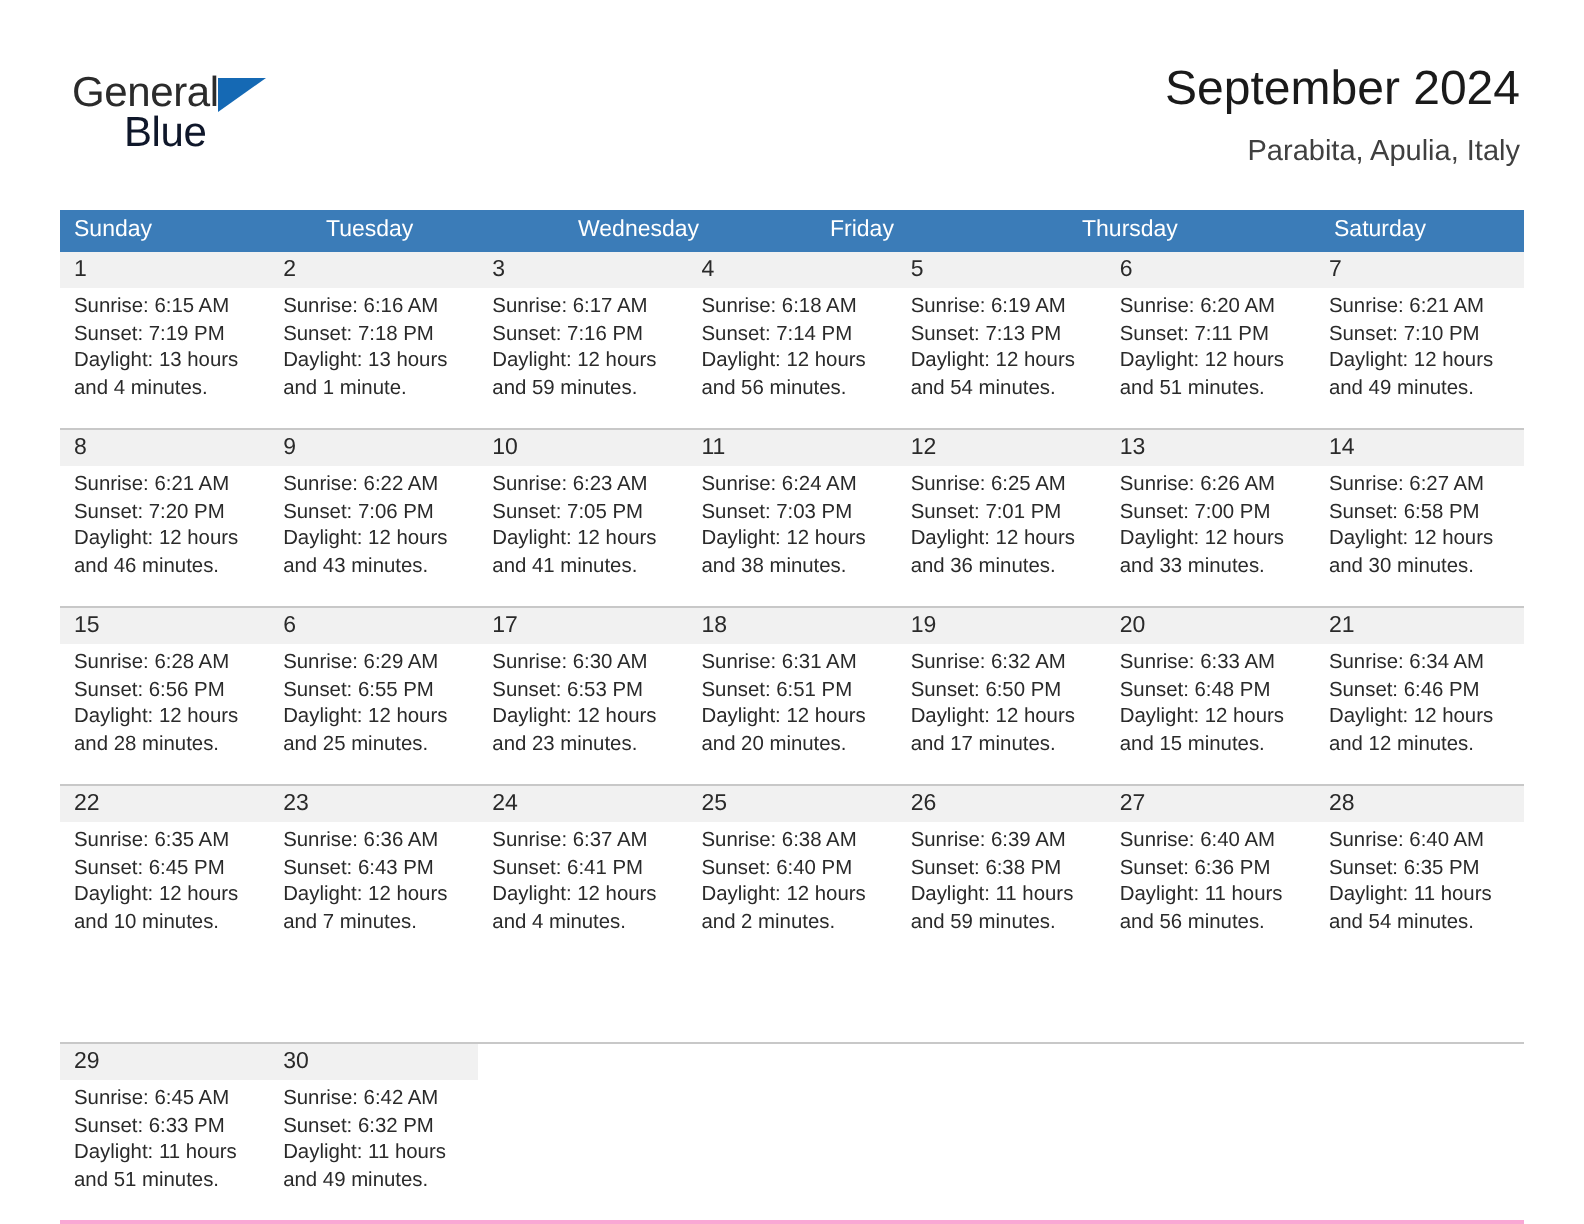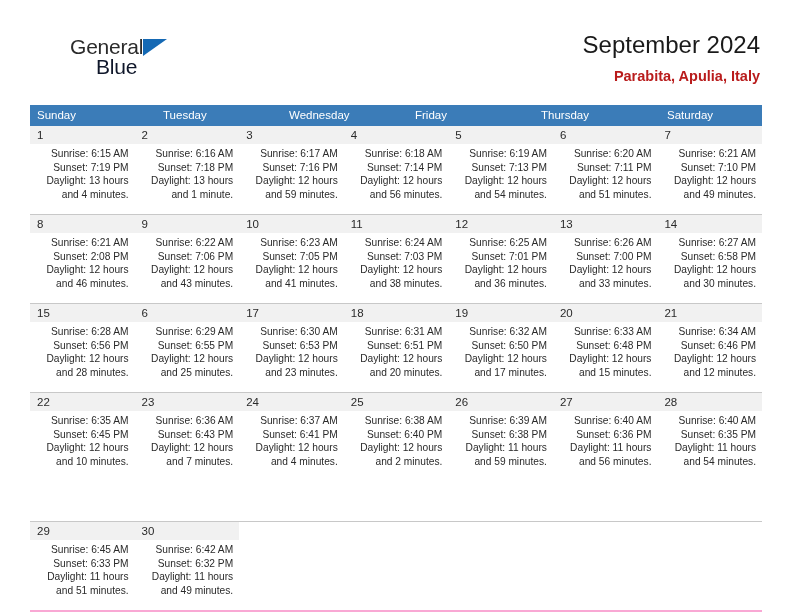--- a/index.html
+++ b/index.html
@@ -29,21 +29,20 @@
     top: 0;
     width: 792px;
     height: 98px;
   }
   .logo {
     position: absolute;
     left: 36px;
     top: 36px;
     width: 150px;
     height: 46px;
-    margin-left: 34px;
   }
   .logo-general {
     position: absolute;
     left: 0;
     top: 0;
     font-size: 21px;
     line-height: 22px;
     letter-spacing: -0.2px;
     color: #2b2b2b;
     font-family: "Liberation Sans", sans-serif;
@@ -78,24 +77,23 @@
     line-height: 34px;
     color: #1a1a1a;
     font-weight: normal;
     font-family: "Liberation Sans", sans-serif;
     white-space: nowrap;
   }
   .cal-subtitle {
     font-size: 14.5px;
     line-height: 20px;
     margin-top: 4px;
-    color: #b91c1c;
+    color: #404040;
     font-family: "Liberation Sans", sans-serif;
     white-space: nowrap;
-    font-weight: bold;
   }
 
   
   .calendar {
     position: absolute;
     left: 30px;
     top: 105px;
     width: 732px;
   }
   .weekday-row {
@@ -142,21 +140,20 @@
   }
   .day-number {
     font-size: 11.5px;
     line-height: 18px;
     color: #2a2a2a;
     padding-left: 7px;
     font-family: "Liberation Sans", sans-serif;
   }
   .day-body {
     padding: 3px 6px 0 7px;
-    text-align: right;
   }
   .day-line {
     font-size: 10.2px;
     line-height: 13.6px;
     color: #2a2a2a;
     font-family: "Liberation Sans", sans-serif;
     white-space: nowrap;
   }
   .day-cell.empty .day-number-band {
     background: #ffffff;
@@ -278,21 +275,21 @@
           </div>
         </div>
         <div class="week-row">
           <div class="week-cells">
             <div class="day-cell">
               <div class="day-number-band">
                 <div class="day-number">8</div>
               </div>
               <div class="day-body">
                 <div class="day-line">Sunrise: 6:21 AM</div>
-                <div class="day-line">Sunset: 2:08 PM</div>
+                <div class="day-line">Sunset: 7:20 PM</div>
                 <div class="day-line">Daylight: 12 hours</div>
                 <div class="day-line">and 46 minutes.</div>
               </div>
             </div>
             <div class="day-cell">
               <div class="day-number-band">
                 <div class="day-number">9</div>
               </div>
               <div class="day-body">
                 <div class="day-line">Sunrise: 6:22 AM</div>

